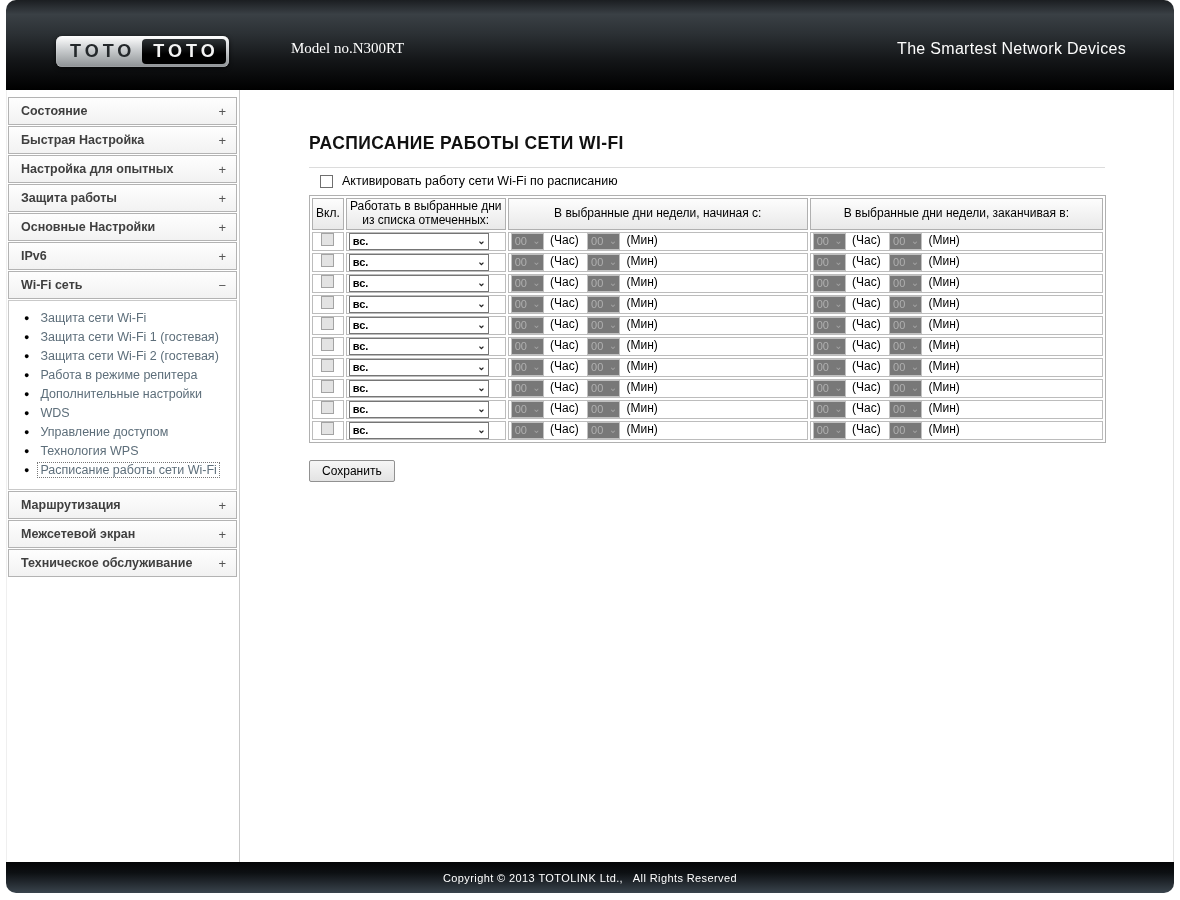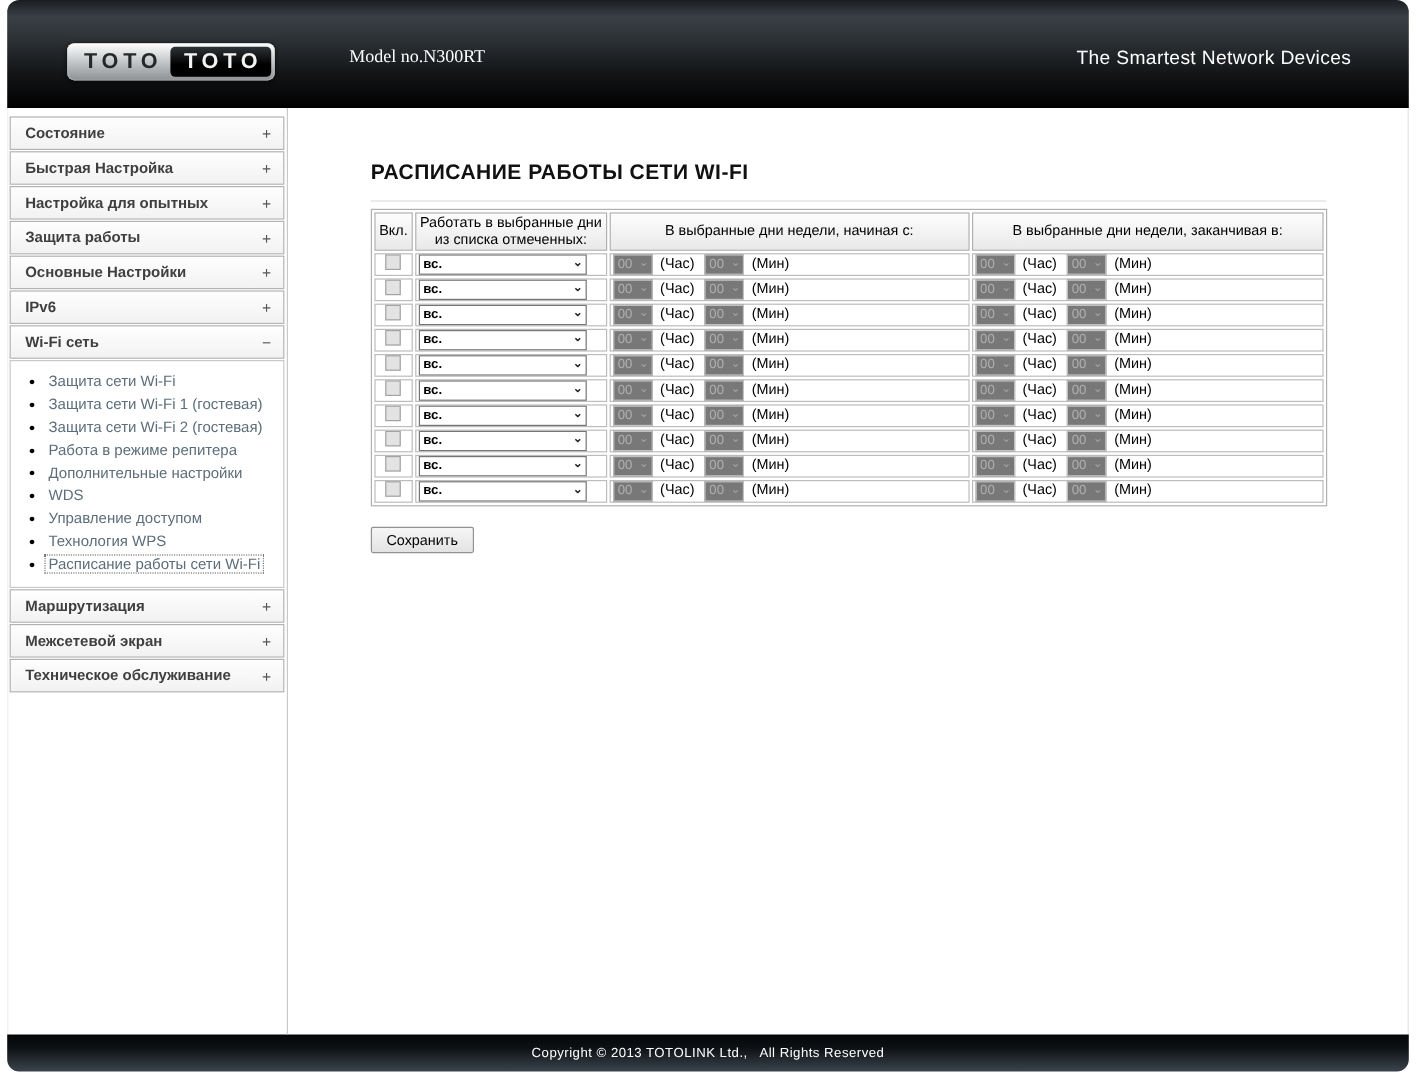--- a/index.html
+++ b/index.html
@@ -219,20 +219,24 @@
     <span class="nav-label">Техническое обслуживание</span>
     <span class="nav-toggle">+</span>
   </div>
 </div>
     </div>
 
     <div class="content">
       <h1 class="title">РАСПИСАНИЕ РАБОТЫ СЕТИ WI-FI</h1>
       <div class="hr"></div>
 
+      <label class="enable-row">
+        <input type="checkbox" class="cb" style="">
+        <span>Активировать работу сети Wi-Fi по расписанию</span>
+      </label>
 
       <table class="sched">
         <thead>
           <tr>
             <th class="c0">Вкл.</th>
             <th class="c1">Работать в выбранные дни из списка отмеченных:</th>
             <th class="c2">В выбранные дни недели, начиная с:</th>
             <th class="c3">В выбранные дни недели, заканчивая в:</th>
           </tr>
         </thead>

